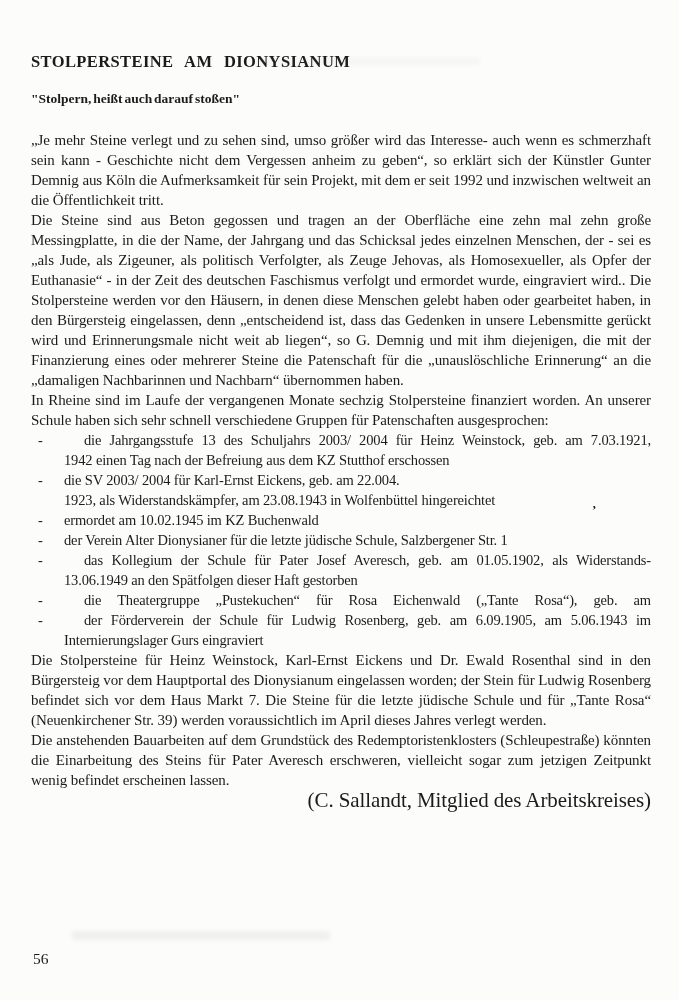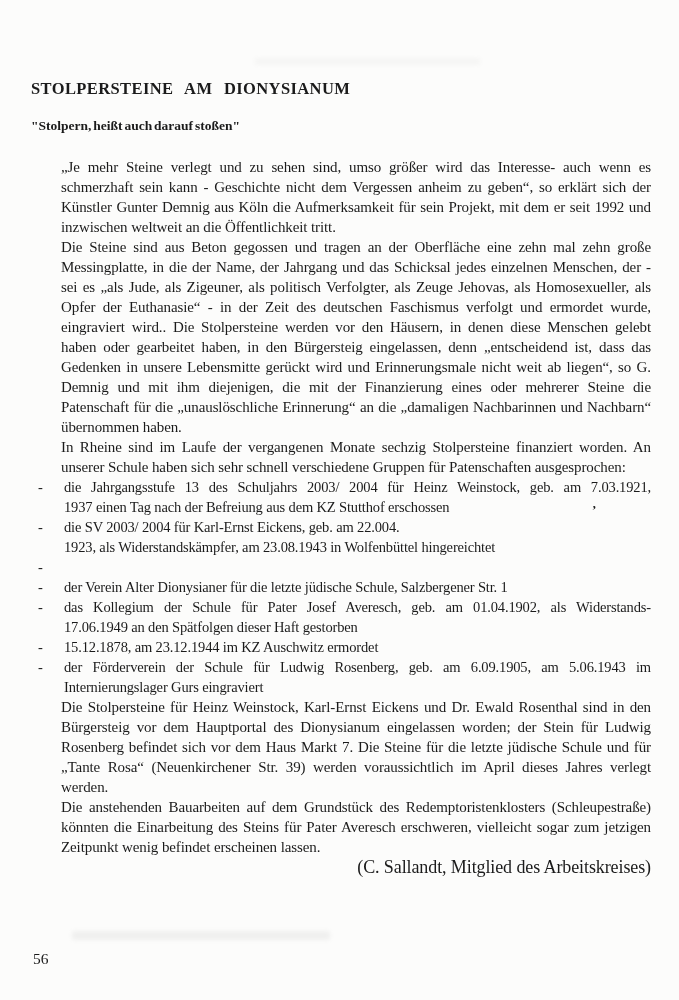--- a/index.html
+++ b/index.html
@@ -5,21 +5,21 @@
   html, body {
     margin: 0;
     padding: 0;
     background: #fbfbfa;
   }
   .page {
     position: relative;
     width: 679px;
     height: 1000px;
     box-sizing: border-box;
-    padding: 79px 28px 0 31px;
+    padding: 52px 28px 0 31px;
     background: #fcfcfb;
     font-family: "Liberation Serif", "DejaVu Serif", serif;
     color: #1b1b1b;
     overflow: hidden;
   }
   .title {
     margin: 0 0 18px 0;
     font-size: 16.5px;
     font-weight: bold;
     letter-spacing: 0.4px;
@@ -31,41 +31,41 @@
     font-size: 13.5px;
     font-weight: bold;
     word-spacing: -1.5px;
     line-height: 18px;
   }
   .para {
     font-size: 15px;
     line-height: 20px;
     text-align: justify;
     letter-spacing: -0.1px;
-    margin-left: 30px;
   }
   .list-item {
     display: flex;
     font-size: 14.5px;
     line-height: 20px;
   }
   .dash {
     flex: none;
     width: 33px;
     padding-left: 7px;
     box-sizing: border-box;
   }
   .item-content { flex: 1; min-width: 0; }
   .item-line { letter-spacing: -0.15px; }
   .item-line.fill {
     text-align: justify;
     text-align-last: justify;
+    margin-left: 20px;
   }
   .attribution {
-    font-size: 18px;
+    font-size: 21px;
     line-height: 20px;
     text-align: right;
     letter-spacing: -0.1px;
   }
   .page-number {
     position: absolute;
     left: 33px;
     top: 950px;
     font-size: 15.5px;
     text-align: center;
@@ -99,52 +99,53 @@
   <div id="intro">
       <div class="para">„Je mehr Steine verlegt und zu sehen sind, umso größer wird das Interesse- auch wenn es schmerzhaft sein kann - Geschichte nicht dem Vergessen anheim zu geben“, so erklärt sich der Künstler Gunter Demnig aus Köln die Aufmerksamkeit für sein Projekt, mit dem er seit 1992 und inzwischen weltweit an die Öffentlichkeit tritt.</div>
       <div class="para">Die Steine sind aus Beton gegossen und tragen an der Oberfläche eine zehn mal zehn große Messingplatte, in die der Name, der Jahrgang und das Schicksal jedes einzelnen Menschen, der - sei es „als Jude, als Zigeuner, als politisch Verfolgter, als Zeuge Jehovas, als Homosexueller, als Opfer der Euthanasie“ - in der Zeit des deutschen Faschismus verfolgt und ermordet wurde, eingraviert wird.. Die Stolpersteine werden vor den Häusern, in denen diese Menschen gelebt haben oder gearbeitet haben, in den Bürgersteig eingelassen, denn „entscheidend ist, dass das Gedenken in unsere Lebensmitte gerückt wird und Erinnerungsmale nicht weit ab liegen“, so G. Demnig und mit ihm diejenigen, die mit der Finanzierung eines oder mehrerer Steine die Patenschaft für die „unauslöschliche Erinnerung“ an die „damaligen Nachbarinnen und Nachbarn“ übernommen haben.</div>
       <div class="para">In Rheine sind im Laufe der vergangenen Monate sechzig Stolpersteine finanziert worden. An unserer Schule haben sich sehr schnell verschiedene Gruppen für Patenschaften ausgesprochen:</div>
     </div>
   <div id="list">
       <div class="list-item">
         <span class="dash">-</span>
         <div class="item-content">
           <div class="item-line fill">die Jahrgangsstufe 13 des Schuljahrs 2003/ 2004 für Heinz Weinstock, geb. am 7.03.1921,</div>
-          <div class="item-line">1937 einen Tag nach der Befreiung aus dem KZ Stutthof erschossen</div>
+          <div class="item-line">1942 einen Tag nach der Befreiung aus dem KZ Stutthof erschossen</div>
         </div>
       </div>
       <div class="list-item">
         <span class="dash">-</span>
         <div class="item-content">
           <div class="item-line">die SV 2003/ 2004 für Karl-Ernst Eickens, geb. am 22.004.</div>
           <div class="item-line">1923, als Widerstandskämpfer, am 23.08.1943 in Wolfenbüttel hingereichtet</div>
         </div>
       </div>
       <div class="list-item">
         <span class="dash">-</span>
         <div class="item-content">
+          <div class="item-line">ermordet am 10.02.1945 im KZ Buchenwald</div>
         </div>
       </div>
       <div class="list-item">
         <span class="dash">-</span>
         <div class="item-content">
           <div class="item-line">der Verein Alter Dionysianer für die letzte jüdische Schule, Salzbergener Str. 1</div>
         </div>
       </div>
       <div class="list-item">
         <span class="dash">-</span>
         <div class="item-content">
-          <div class="item-line fill">das Kollegium der Schule für Pater Josef Averesch, geb. am 01.04.1902, als Widerstands-</div>
-          <div class="item-line">17.06.1949 an den Spätfolgen dieser Haft gestorben</div>
+          <div class="item-line fill">das Kollegium der Schule für Pater Josef Averesch, geb. am 01.05.1902, als Widerstands-</div>
+          <div class="item-line">13.06.1949 an den Spätfolgen dieser Haft gestorben</div>
         </div>
       </div>
       <div class="list-item">
         <span class="dash">-</span>
         <div class="item-content">
-          <div class="item-line">15.12.1878, am 23.12.1944 im KZ Auschwitz ermordet</div>
+          <div class="item-line fill">die Theatergruppe „Pustekuchen“ für Rosa Eichenwald („Tante Rosa“), geb. am</div>
         </div>
       </div>
       <div class="list-item">
         <span class="dash">-</span>
         <div class="item-content">
           <div class="item-line fill">der Förderverein der Schule für Ludwig Rosenberg, geb. am 6.09.1905, am 5.06.1943 im</div>
           <div class="item-line">Internierungslager Gurs eingraviert</div>
         </div>
       </div>
     </div>

